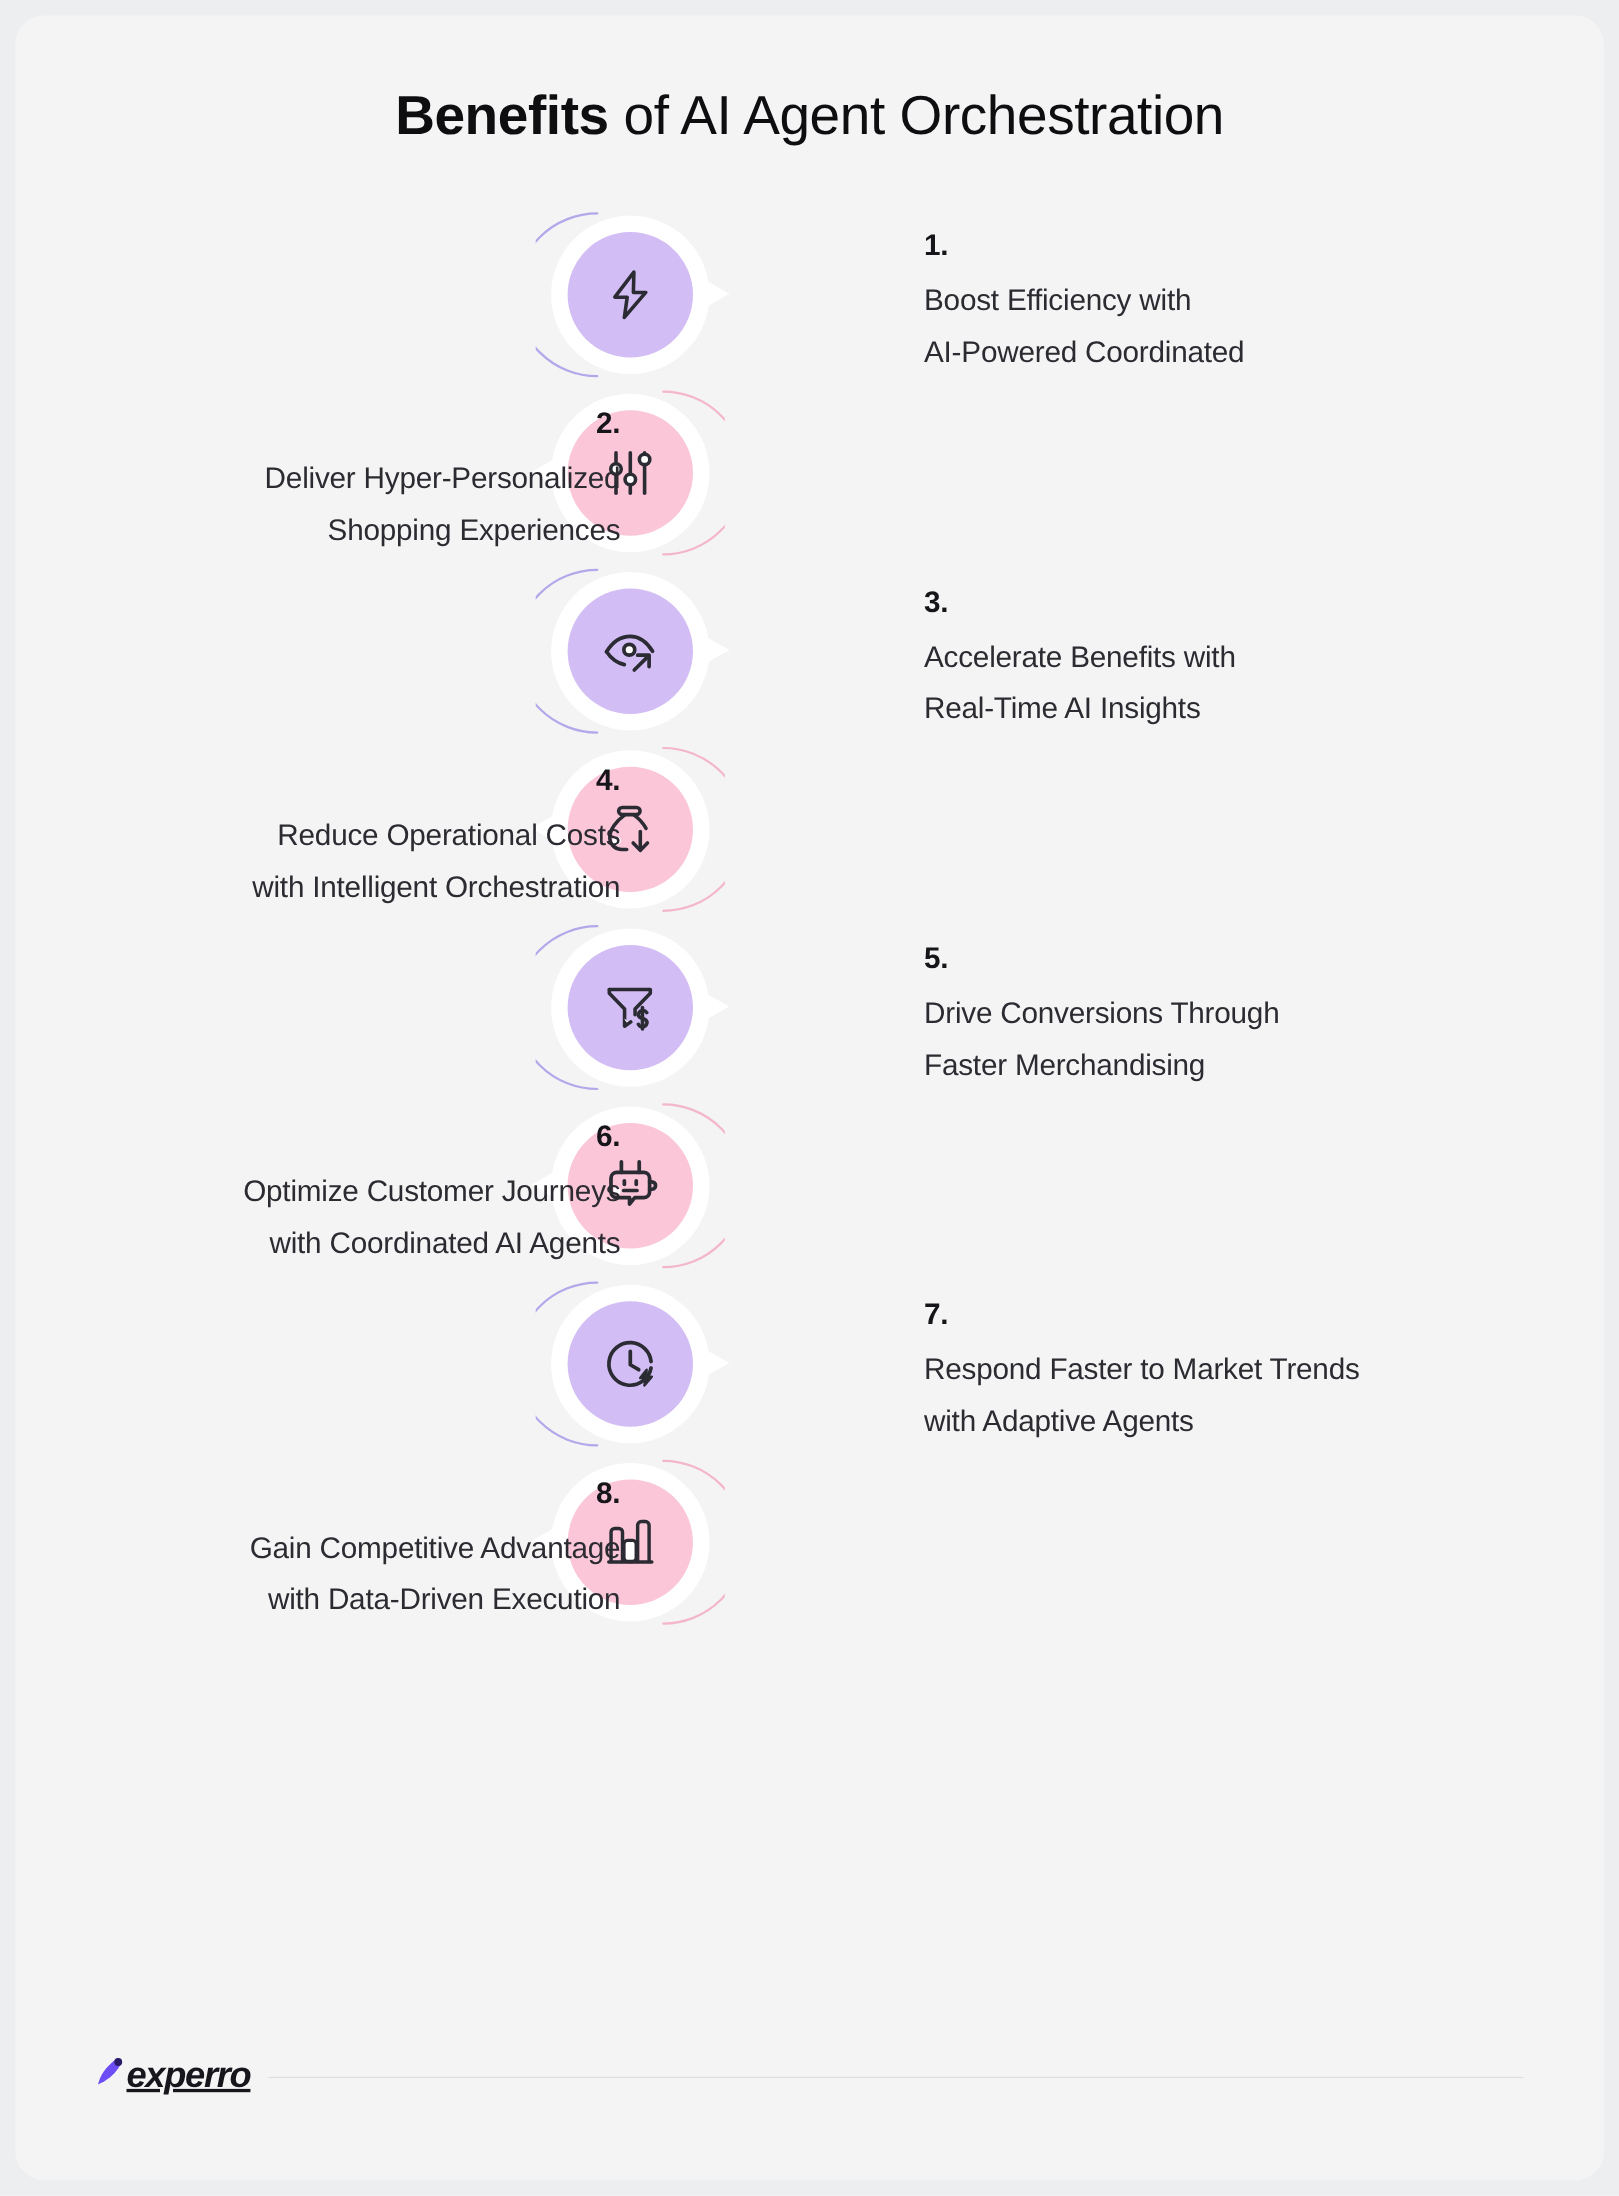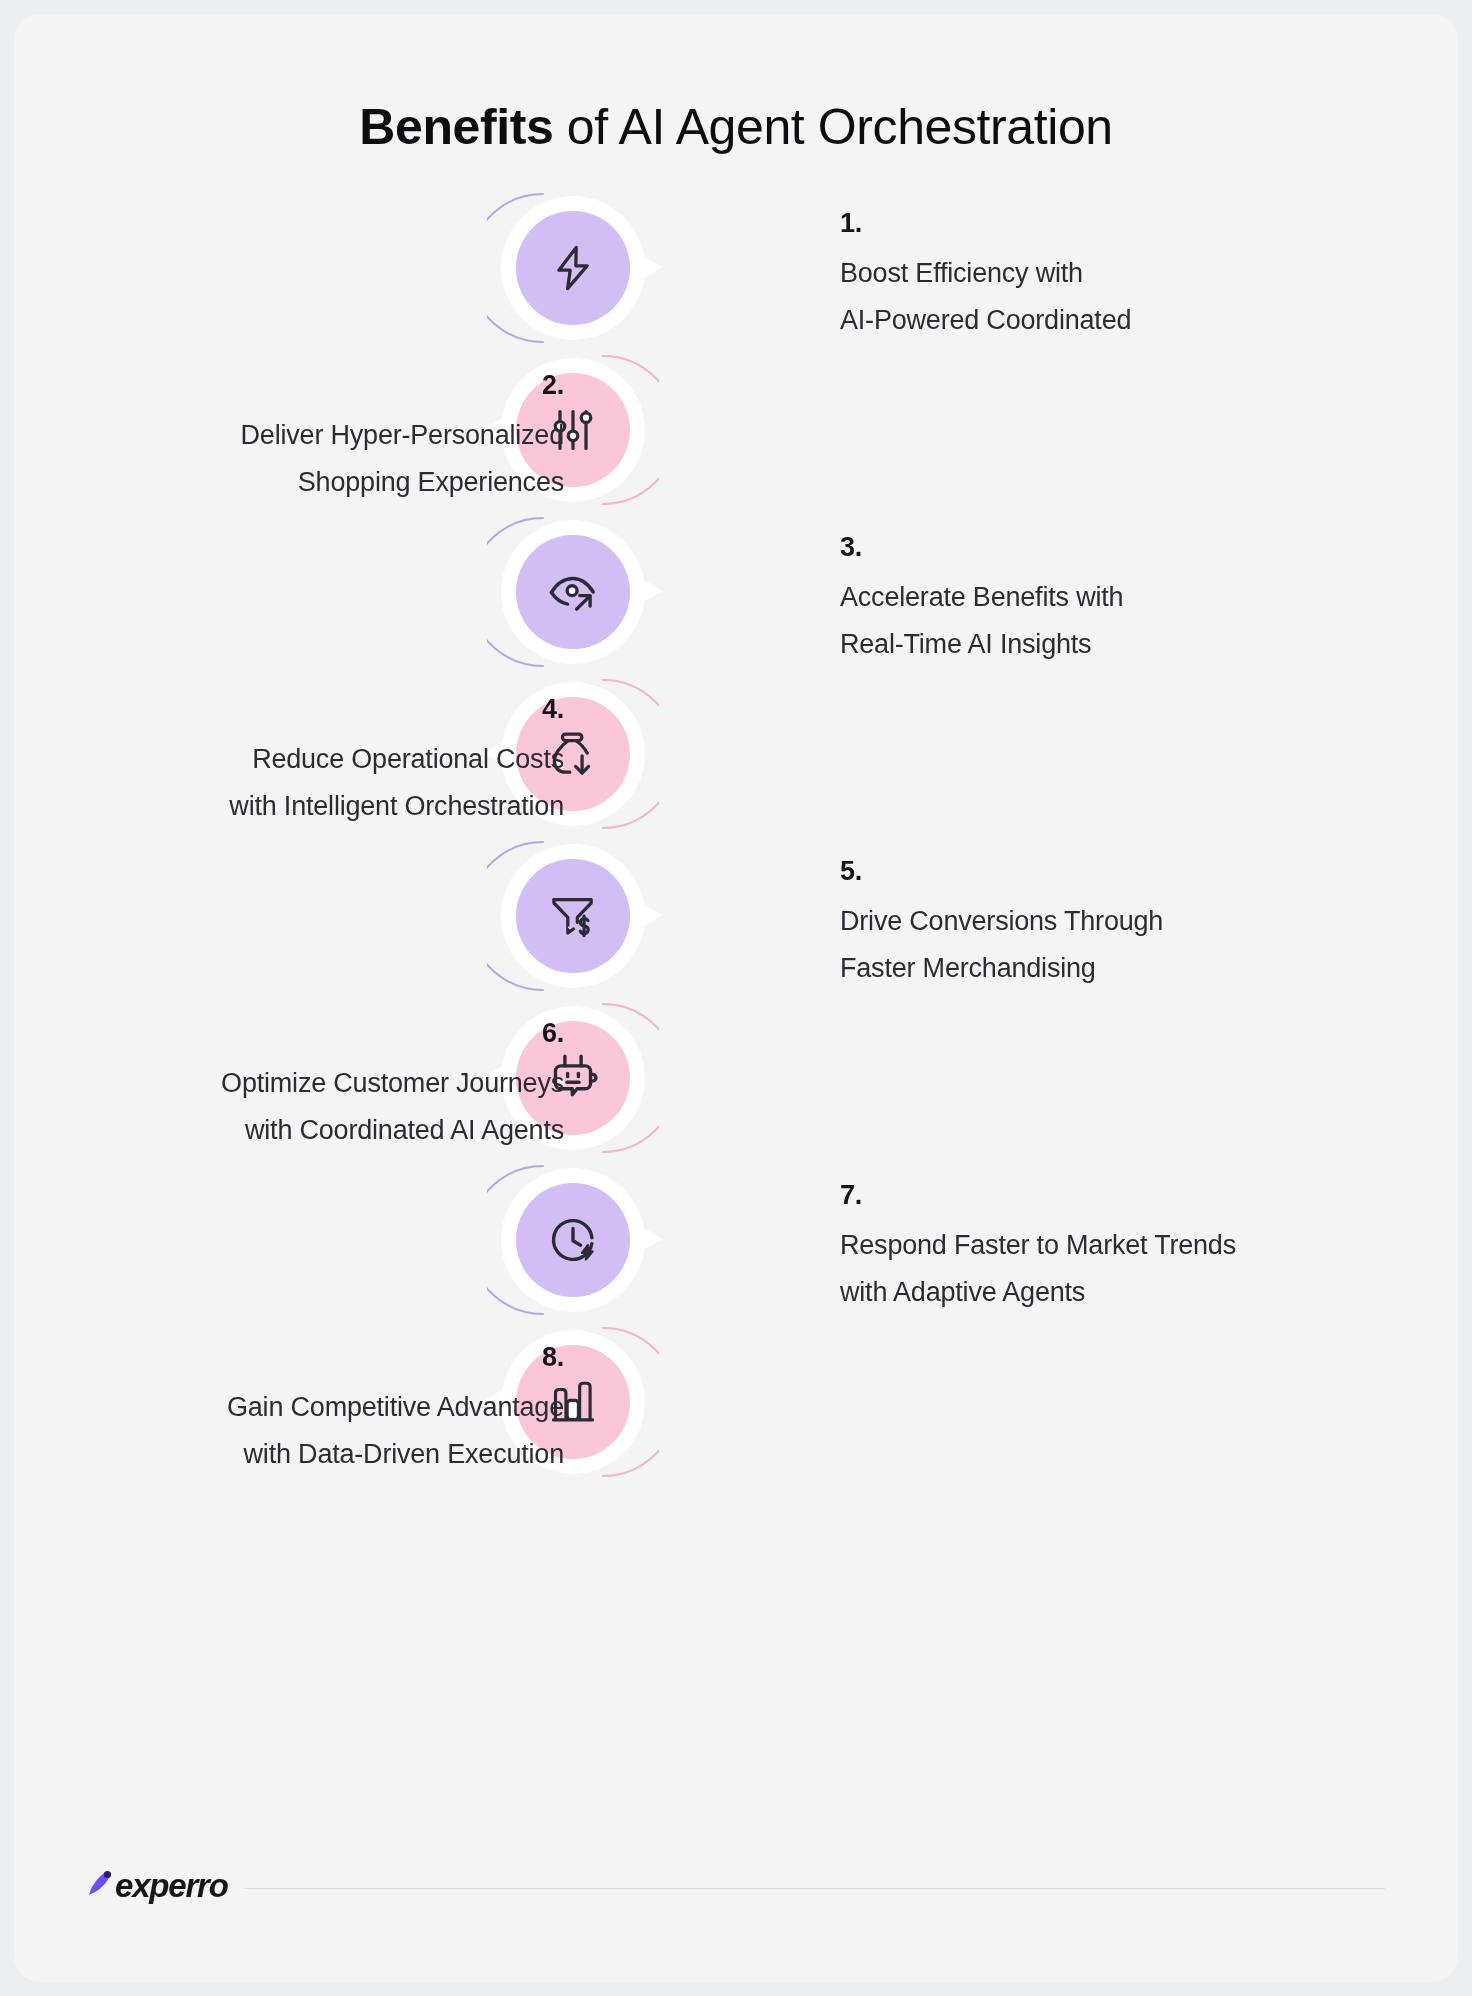--- a/index.html
+++ b/index.html
@@ -10,21 +10,21 @@
     -webkit-font-smoothing:antialiased;
   }
   #card{
     position:absolute; left:14px; top:14px;
     width:1444px; height:1968px;
     background:#f4f4f5;
     border-radius:26px;
     overflow:hidden;
   }
   #title{
-    position:absolute; left:0; top:84px; width:100%;
+    position:absolute; left:0; top:62px; width:100%;
     text-align:center;
     font-size:50px; line-height:58px;
     color:#0e0e11;
     font-weight:400;
     letter-spacing:-0.4px;
   }
   #title .strong{font-weight:800;}
 
   .row{
     position:absolute; left:0; width:100%;
@@ -80,21 +80,21 @@
   
   #footer{
     position:absolute; left:0; bottom:70px; width:100%; height:46px;
   }
   #logo{
     position:absolute; left:73px; top:0;
     height:40px; display:flex; align-items:center;
   }
   #logo-text{
     font-size:33px; font-weight:700; font-style:italic;
-    color:#16161c; letter-spacing:-1.2px;
+    color:#16161c; letter-spacing:-1.2px;text-decoration:underline;
   }
   #logo-mark{ margin-right:2px; }
   #divider{
     position:absolute; left:230px; top:22px; right:73px;
     height:1px; background:#dcdcdf;
   }
 </style>
 </head>
 <body>
 

